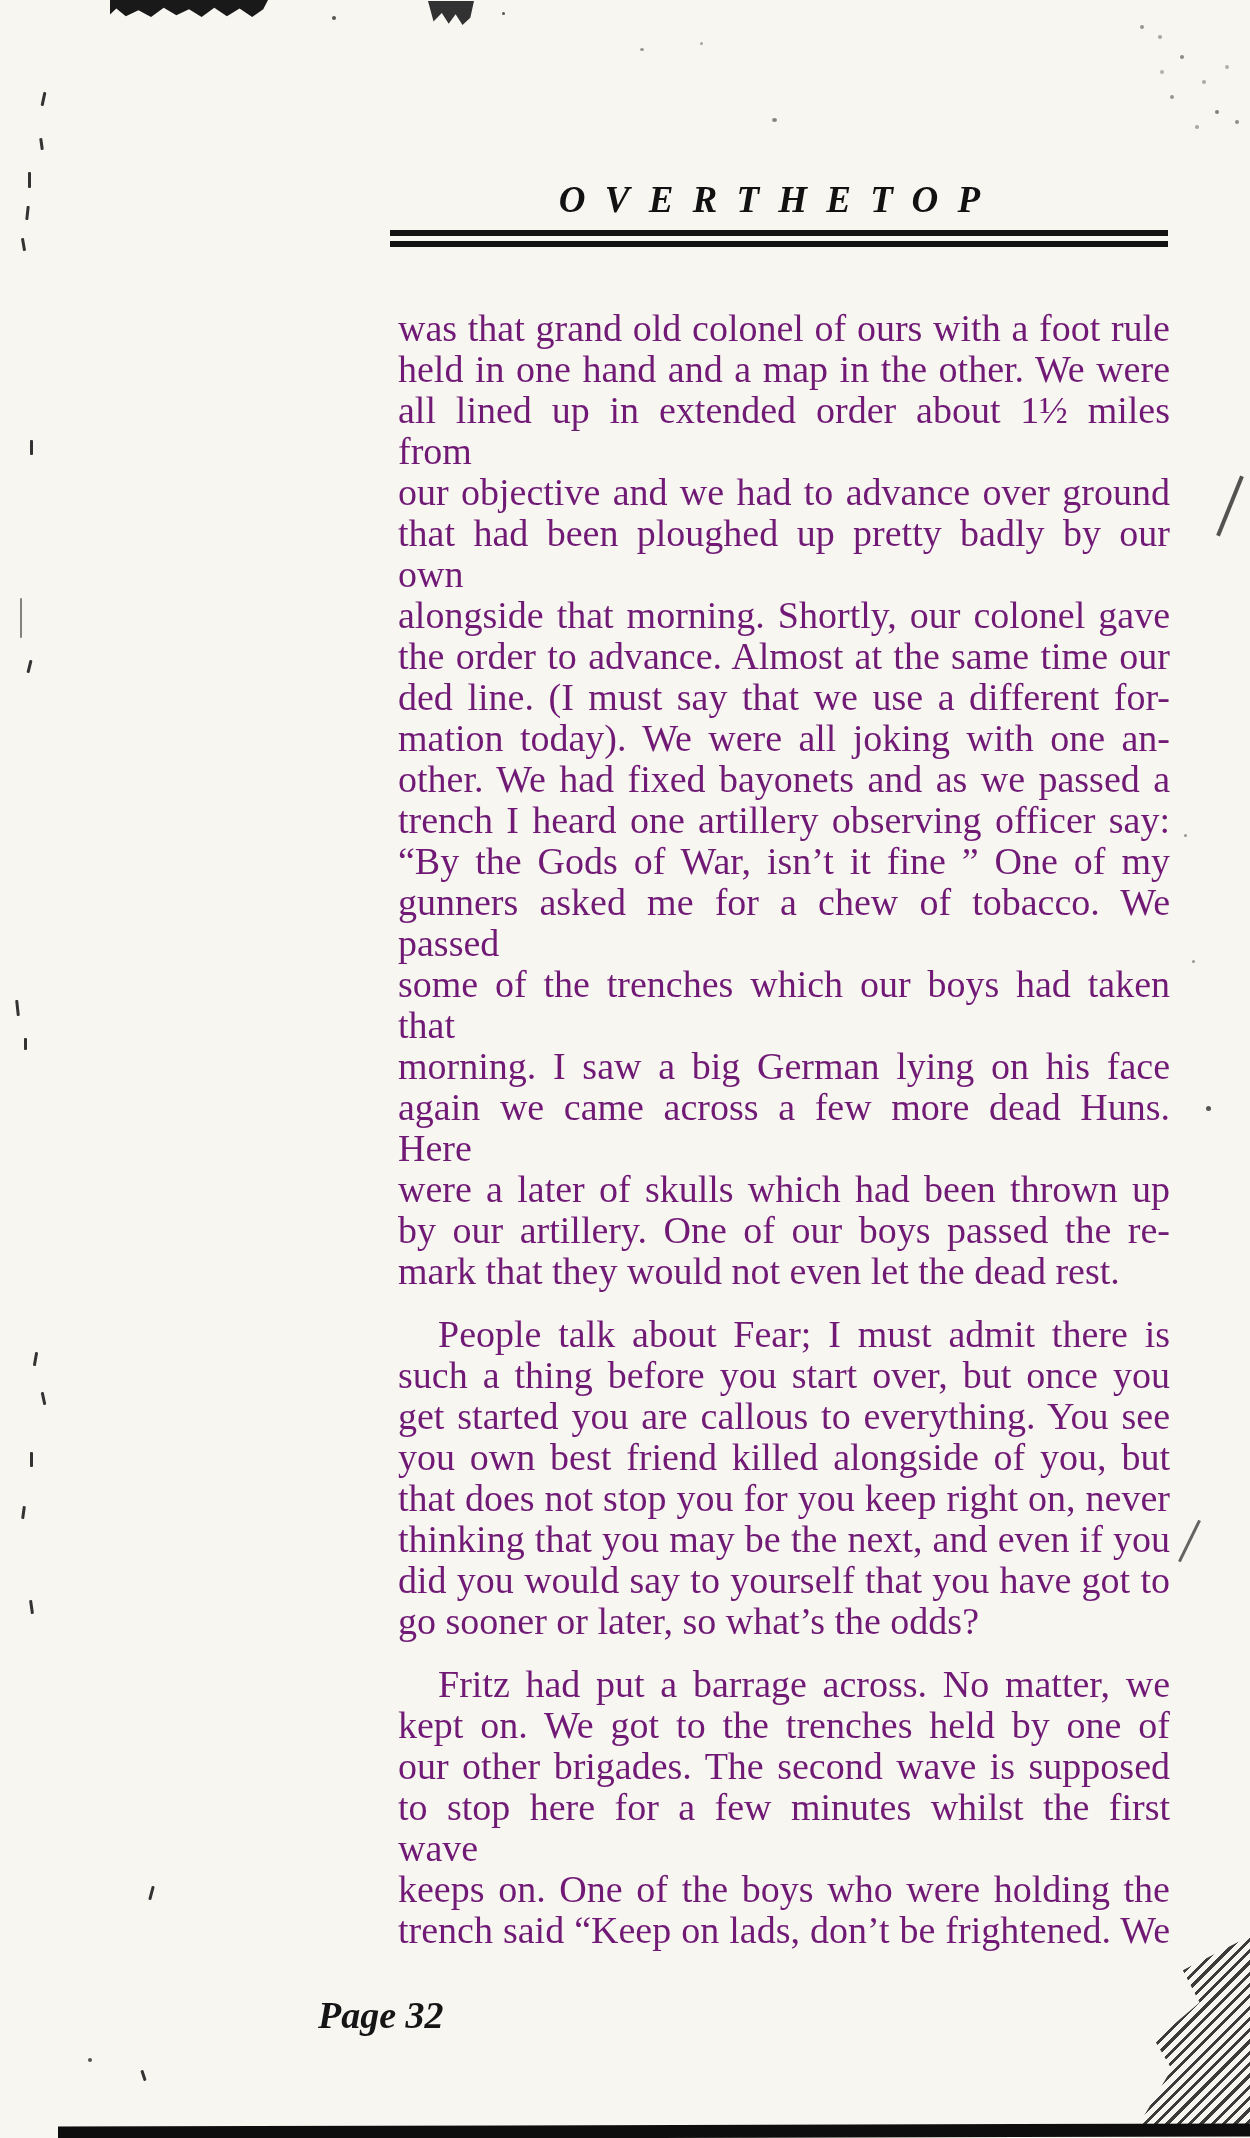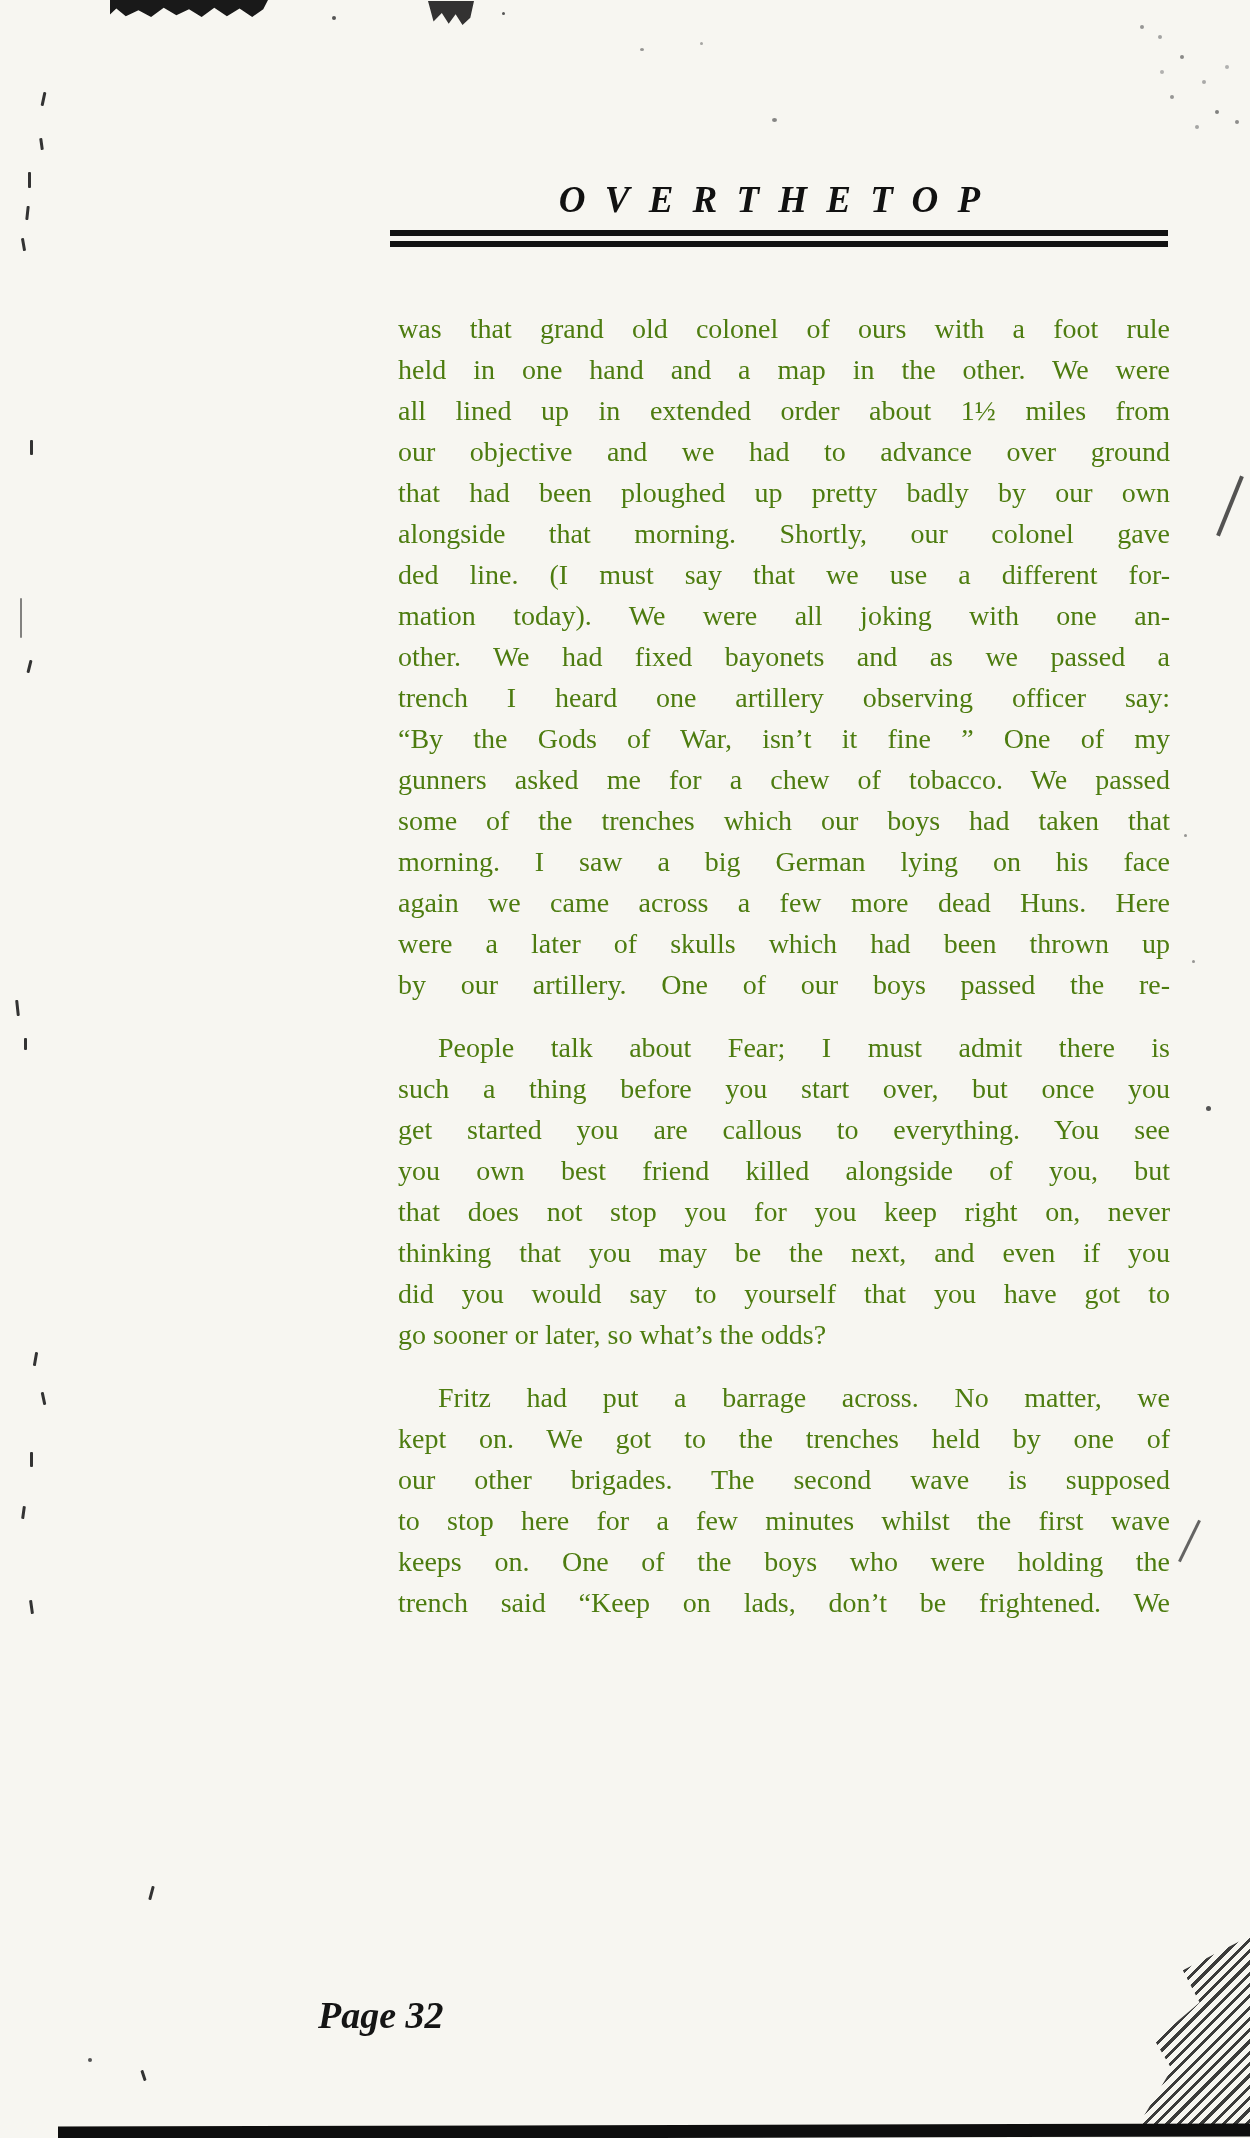--- a/index.html
+++ b/index.html
@@ -23,21 +23,21 @@
   .running-head span { letter-spacing:0.52em; }
   .head-rule {
     position:absolute; left:390px; top:230px; width:778px; height:17px;
     box-sizing:border-box;
     border-top:6px solid #131313; border-bottom:6px solid #131313;
   }
 
   
   .body-text {
     position:absolute; left:398px; top:308px; width:772px;
-    font-size:28px; line-height:41px; color:#4d7c0f;
+    font-size:38px; line-height:41px; color:#701a75;
   }
   .paragraph { margin:0; }
   .paragraph + .paragraph { margin-top:22px; }
   .line { text-align:justify; text-align-last:justify; white-space:normal; }
   .line.para-end { text-align-last:left; }
   .paragraph.indented .line:first-child { text-indent:40px; }
 
   
   .page-number {
     position:absolute; left:318px; top:1993px;
@@ -121,31 +121,33 @@
   <div class="head-rule"></div>
 
   <main class="body-text">
     <div class="paragraph">
       <div class="line">was that grand old colonel of ours with a foot rule</div>
       <div class="line">held in one hand and a map in the other. We were</div>
       <div class="line">all lined up in extended order about 1½ miles from</div>
       <div class="line">our objective and we had to advance over ground</div>
       <div class="line">that had been ploughed up pretty badly by our own</div>
       <div class="line">alongside that morning. Shortly, our colonel gave</div>
+      <div class="line">the order to advance. Almost at the same time our</div>
       <div class="line">ded line. (I must say that we use a different for-</div>
       <div class="line">mation today). We were all joking with one an-</div>
       <div class="line">other. We had fixed bayonets and as we passed a</div>
       <div class="line">trench I heard one artillery observing officer say:</div>
       <div class="line">“By the Gods of War, isn’t it fine ” One of my</div>
       <div class="line">gunners asked me for a chew of tobacco. We passed</div>
       <div class="line">some of the trenches which our boys had taken that</div>
       <div class="line">morning. I saw a big German lying on his face</div>
       <div class="line">again we came across a few more dead Huns. Here</div>
       <div class="line">were a later of skulls which had been thrown up</div>
       <div class="line">by our artillery. One of our boys passed the re-</div>
+      <div class="line para-end">mark that they would not even let the dead rest.</div>
     </div>
     <div class="paragraph indented">
       <div class="line">People talk about Fear; I must admit there is</div>
       <div class="line">such a thing before you start over, but once you</div>
       <div class="line">get started you are callous to everything. You see</div>
       <div class="line">you own best friend killed alongside of you, but</div>
       <div class="line">that does not stop you for you keep right on, never</div>
       <div class="line">thinking that you may be the next, and even if you</div>
       <div class="line">did you would say to yourself that you have got to</div>
       <div class="line para-end">go sooner or later, so what’s the odds?</div>

